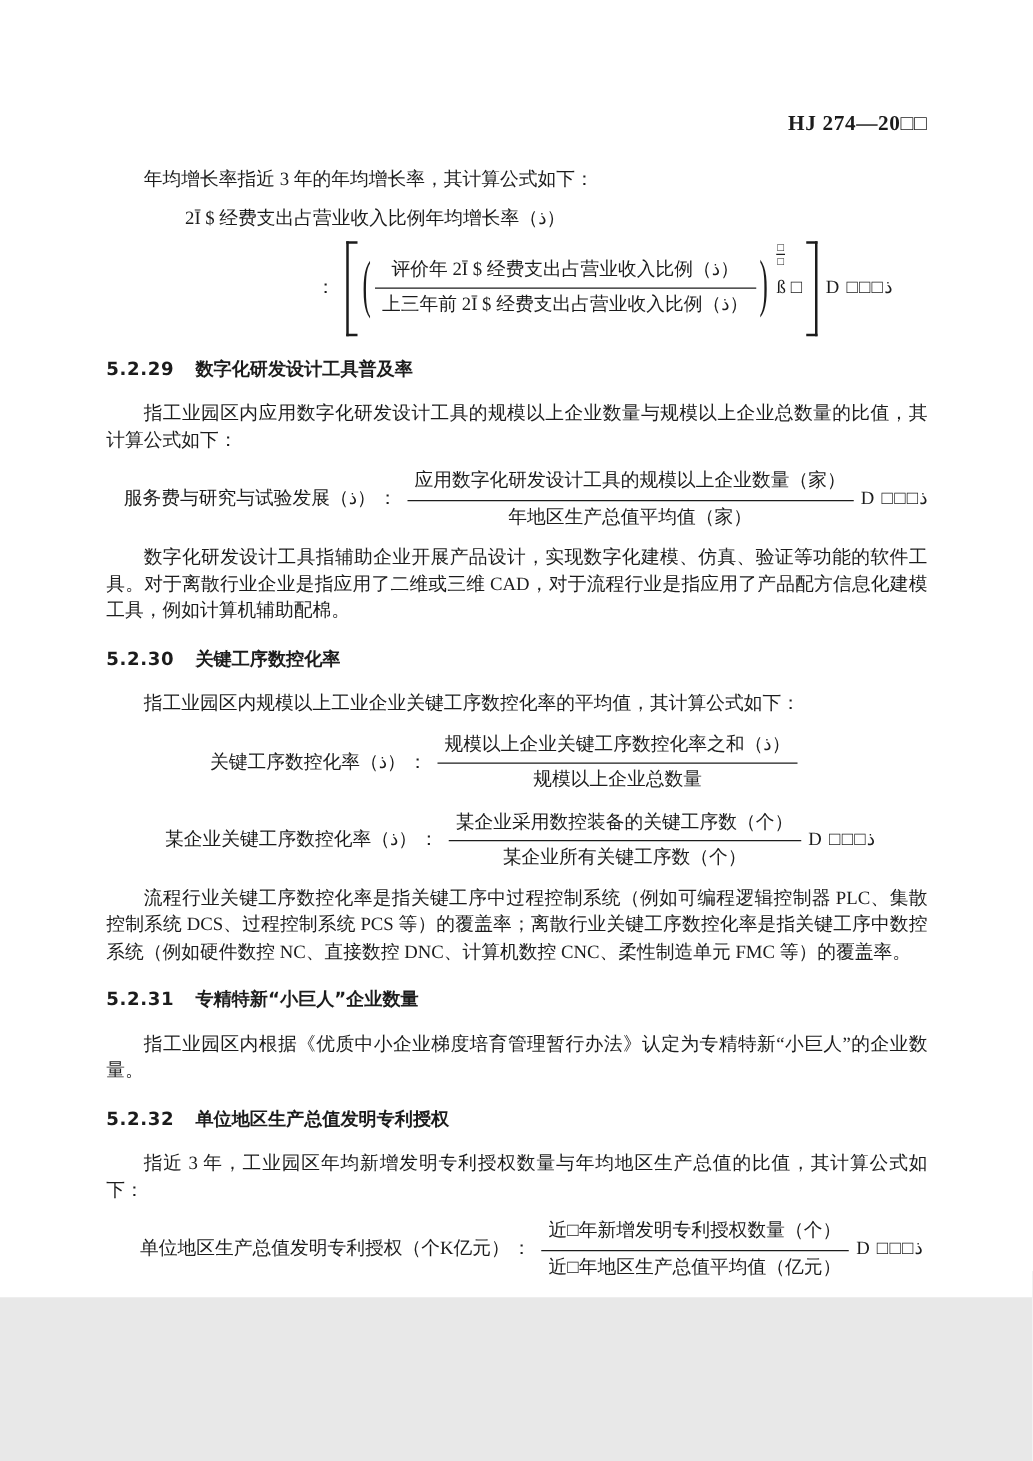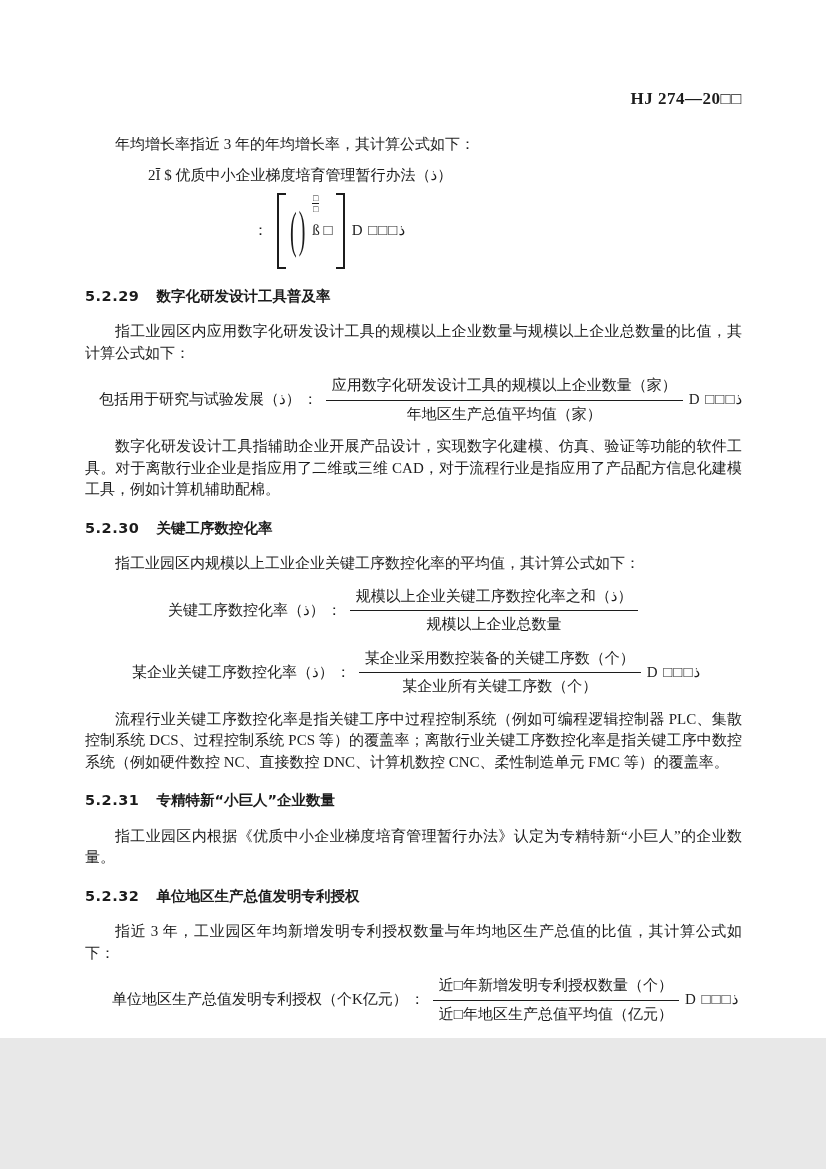--- a/index.html
+++ b/index.html
@@ -101,25 +101,29 @@
 </head>
 <body>
 
 <div class="page">
 
   <div class="doc-header">HJ 274—20□□</div>
 
   <p class="para">年均增长率指近 3 年的年均增长率，其计算公式如下：</p>
 
   <div class="formula">
-    <div class="f1-lhs">2Ī $ 优质中小企业梯度培育管理暂行办法（ذ）</div>
+    <div class="f1-lhs">2Ī $ 经费支出占营业收入比例年均增长率（ذ）</div>
     <div class="f-row f1-row">
       <span class="op">：</span>
       <span class="sqbr l"></span>
       <span class="bigparen">(</span>
+      <span class="frac">
+        <span class="num">评价年 2Ī $ 经费支出占营业收入比例（ذ）</span>
+        <span class="den">上三年前 2Ī $ 经费支出占营业收入比例（ذ）</span>
+      </span>
       <span class="paren-exp">
         <span class="bigparen">)</span>
         <span class="exp">
           <span class="exp-top">□</span>
           <span class="exp-bot">□</span>
         </span>
       </span>
       <span class="beta">ß □</span>
       <span class="sqbr r"></span>
       <span class="tail">D □□□ذ</span>
@@ -127,21 +131,21 @@
   </div>
 
   <div class="heading">
     <span class="h-num">5.2.29</span>
     <span class="h-title">数字化研发设计工具普及率</span>
   </div>
   <p class="para">指工业园区内应用数字化研发设计工具的规模以上企业数量与规模以上企业总数量的比值，其计算公式如下：</p>
 
   <div class="formula">
     <div class="f-row f2-row">
-      <span>包括用于研究与试验发展（ذ）</span>
+      <span>服务费与研究与试验发展（ذ）</span>
       <span class="op">：</span>
       <span class="frac">
         <span class="num">应用数字化研发设计工具的规模以上企业数量（家）</span>
         <span class="den">年地区生产总值平均值（家）</span>
       </span>
       <span class="tail">D □□□ذ</span>
     </div>
   </div>
 
   <p class="para">数字化研发设计工具指辅助企业开展产品设计，实现数字化建模、仿真、验证等功能的软件工具。对于离散行业企业是指应用了二维或三维 CAD，对于流程行业是指应用了产品配方信息化建模工具，例如计算机辅助配棉。</p>

